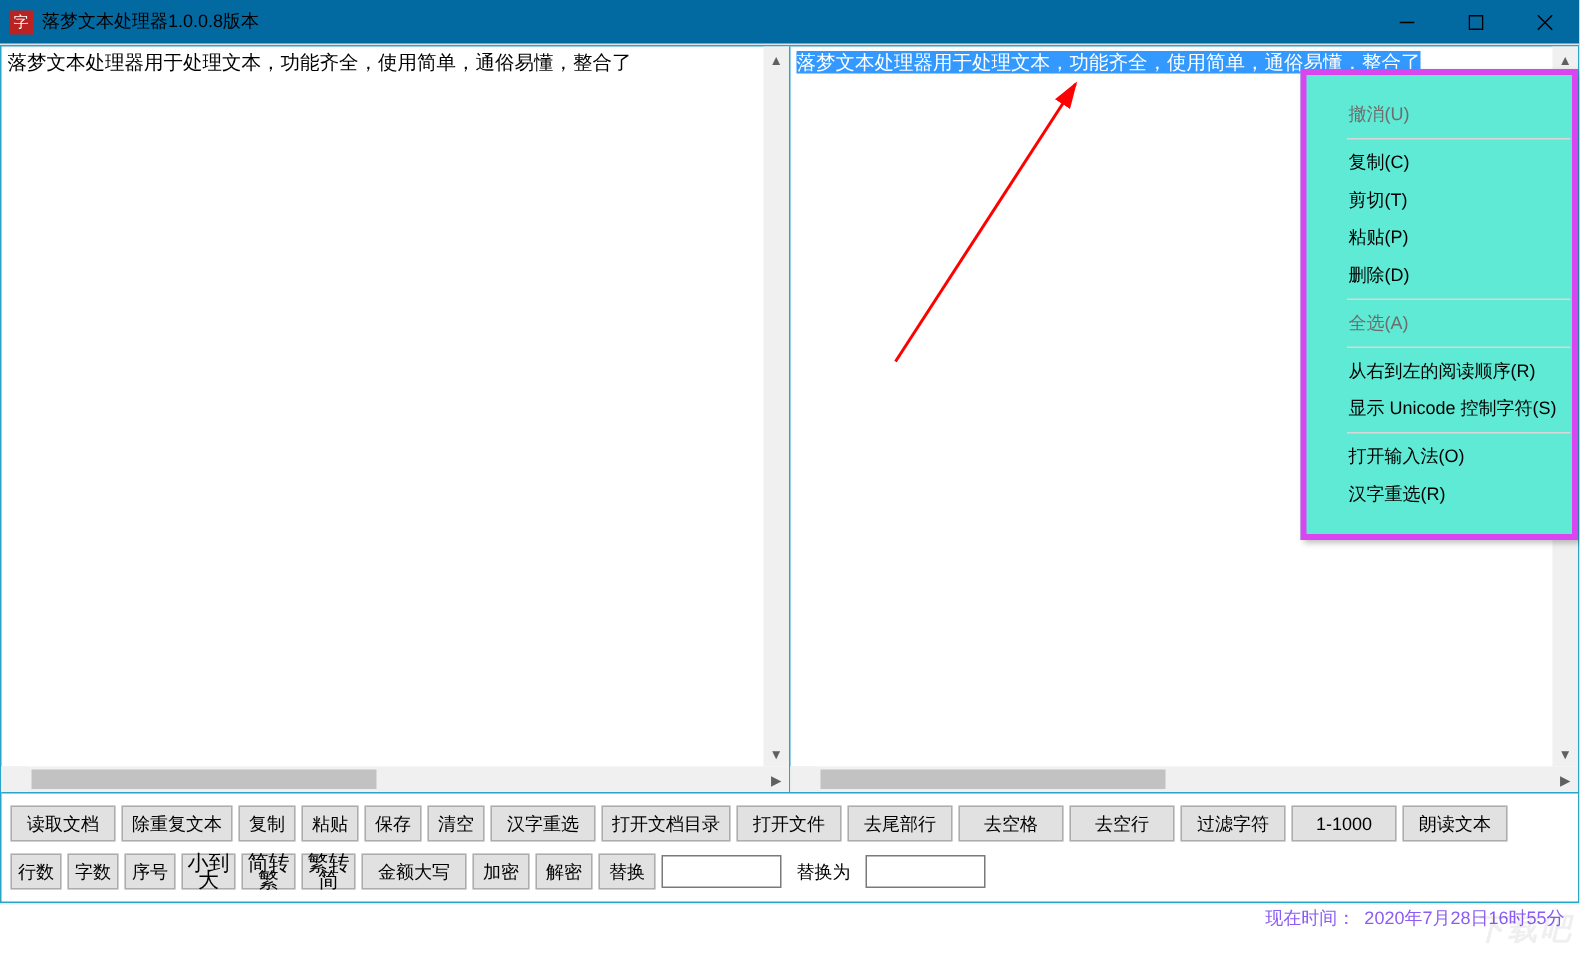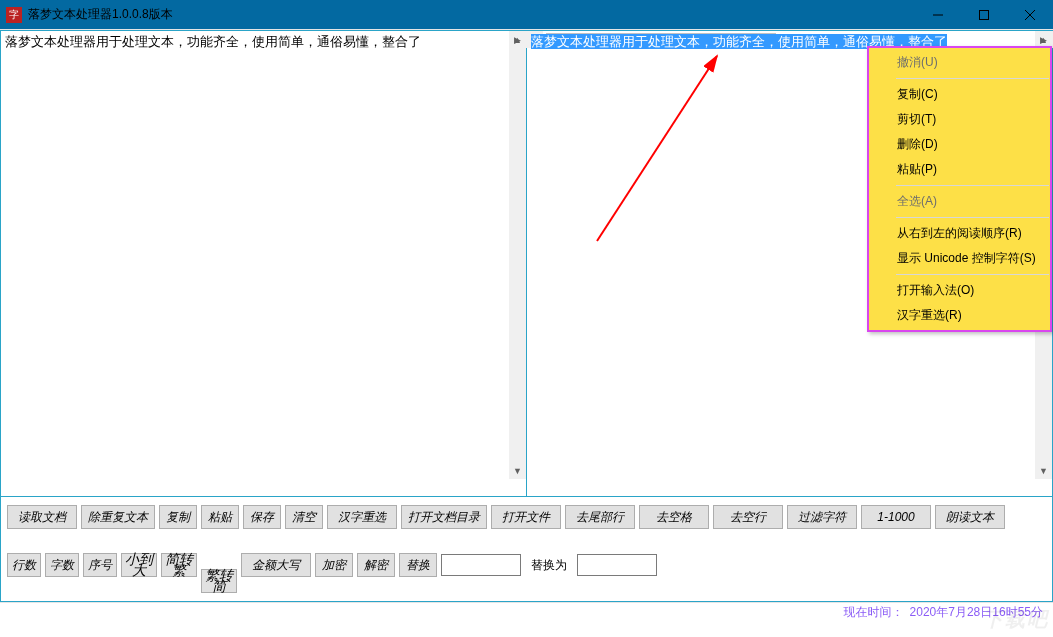--- a/index.html
+++ b/index.html
@@ -15,21 +15,21 @@
   .titlebar-title { font-size: 12px; color: #000; }
   .titlebar-btns { display: flex; }
   .titlebar-btn { width: 46px; height: 30px; display:flex; align-items:center; justify-content:center; color:#333; }
   
   .content {
     position: relative; height: 572px; border: 1px solid #2aa4c8;
     display: flex; flex-direction: column;
   }
   .panes { flex: 1; display: flex; min-height: 0; border-bottom: 1px solid #2aa4c8; }
   .pane {
-    flex: 1; display: flex; flex-direction: row; min-width: 0;
+    flex: 1; display: flex; flex-direction: column; min-width: 0;
     position: relative;
     gap: 32px;
   }
   .pane.left { border-right: 1px solid #2aa4c8; }
   .pane-text {
     flex: 1; overflow: hidden; padding: 2px 4px; font-size: 13px;
     white-space: nowrap; color:#000; position:relative;
   }
   .pane-text.selected span.sel {
     background: #3399ff; color: #fff;
@@ -51,34 +51,34 @@
   .pane-scroll-v .arrow-u, .pane-scroll-v .arrow-d {
     position:absolute; left:0; width:17px; height:17px; display:flex; align-items:center; justify-content:center; color:#606060; font-size:9px;
   }
   .pane-scroll-v .arrow-u{top:0;} .pane-scroll-v .arrow-d{bottom:0;}
   
   .toolbars { padding: 8px 6px 0 6px; }
   .toolbar-row { display:flex; gap:4px; margin-bottom:8px; align-items:center; flex-wrap: nowrap;}
   .btn {
     border: 1px solid #adadad; background: #e1e1e1; padding: 0 6px;
     height: 24px; line-height:22px; font-size:12px; color:#000; cursor:pointer;
-    display:inline-flex; align-items:center; justify-content:center; white-space:nowrap;font-style:italic;
+    display:inline-flex; align-items:center; justify-content:center; white-space:nowrap;
   }
   .btn.wide { min-width: 70px; }
   .btn.wider { min-width: 82px; }
   .btn.sm { min-width: 28px; padding:0 4px;}
   .btn.two-line { line-height:11px; font-size:14px; text-align:center; padding:1px 3px;}
   .input-box {
     border:1px solid #7a7a7a; background:#fff; height:22px; width:80px;
   }
 
   .context-menu {
-    position:absolute; top:15px; right:0; width:185px; background:#fde047;
-    border:2px solid #d946ef; box-shadow: 2px 2px 4px rgba(0,0,0,0.25);
-    padding:2px 0; z-index:50;
+    position:absolute; top:15px; right:0; width:185px; background:#5eead4;
+    border:4px solid #d946ef; box-shadow: 2px 2px 4px rgba(0,0,0,0.25);
+    padding:14px 0; z-index:50;
   }
   .context-menu .item {
     padding: 4px 14px 4px 28px; font-size:12px; color:#000; white-space:nowrap; cursor:default;
   }
   .context-menu .item.disabled { color:#6d6d6d; }
   .context-menu .sep { height:1px; background:#d7d7d7; margin:3px 1px 3px 27px;}
   
   .arrow-annotation {
     position:absolute; top:20px; left:60px; pointer-events:none; z-index:40;
   }
@@ -155,22 +155,22 @@
           </marker>
         </defs>
         <line x1="10" y1="190" x2="130" y2="5" stroke="#ff0000" stroke-width="2" marker-end="url(#ah)"></line>
       </svg>
 
       <div class="context-menu">
         <div class="item disabled">撤消(U)</div>
         <div class="sep"></div>
         <div class="item">复制(C)</div>
         <div class="item">剪切(T)</div>
+        <div class="item">粘贴(P)</div>
         <div class="item">删除(D)</div>
-        <div class="item">粘贴(P)</div>
         <div class="sep"></div>
         <div class="item disabled">全选(A)</div>
         <div class="sep"></div>
         <div class="item">从右到左的阅读顺序(R)</div>
         <div class="item">显示 Unicode 控制字符(S)</div>
         <div class="sep"></div>
         <div class="item">打开输入法(O)</div>
         <div class="item">汉字重选(R)</div>
       </div>
     </div>
@@ -195,21 +195,21 @@
       <button class="btn wide">朗读文本</button>
     </div>
     <div class="toolbar-row">
       <button class="btn sm">行数</button>
       <button class="btn sm">字数</button>
       <button class="btn sm">序号</button>
       <button class="btn sm two-line" style="white-space:pre;">小到
 大</button>
       <button class="btn sm two-line" style="white-space:pre;">简转
 繁</button>
-      <button class="btn sm two-line" style="white-space:pre;margin-top:32px;">繁转
+      <button class="btn sm two-line" style="white-space:pre;">繁转
 简</button>
       <button class="btn wide">金额大写</button>
       <button class="btn">加密</button>
       <button class="btn">解密</button>
       <button class="btn">替换</button>
       <input class="input-box" style="">
       <span style="padding:0 6px;">替换为</span>
       <input class="input-box" style="">
     </div>
   </div>

